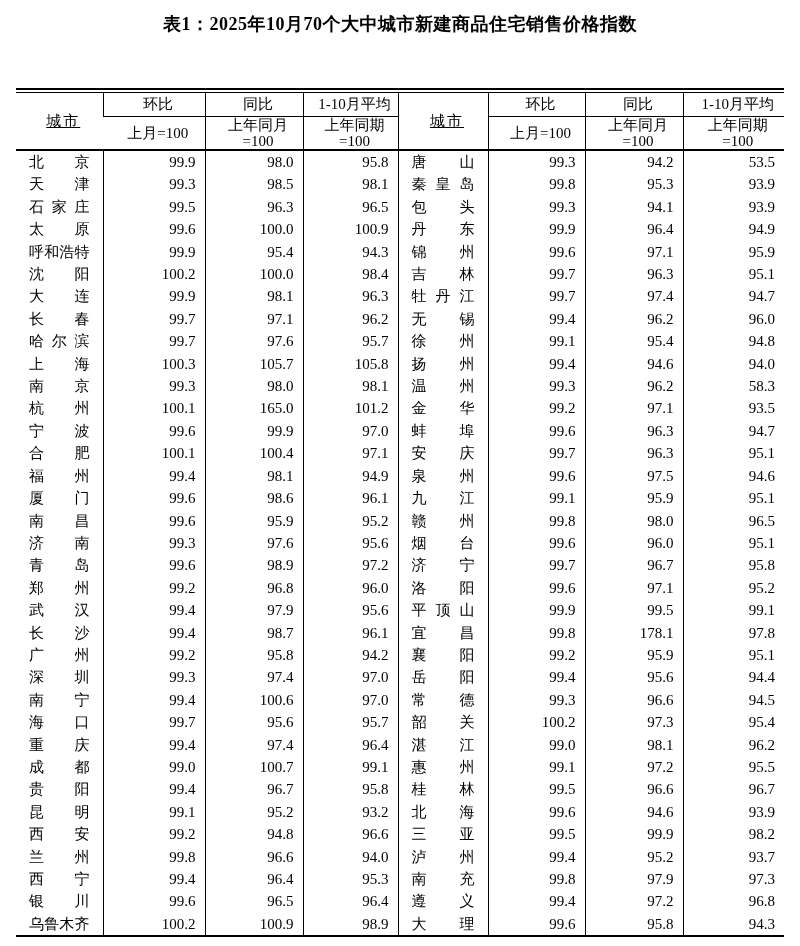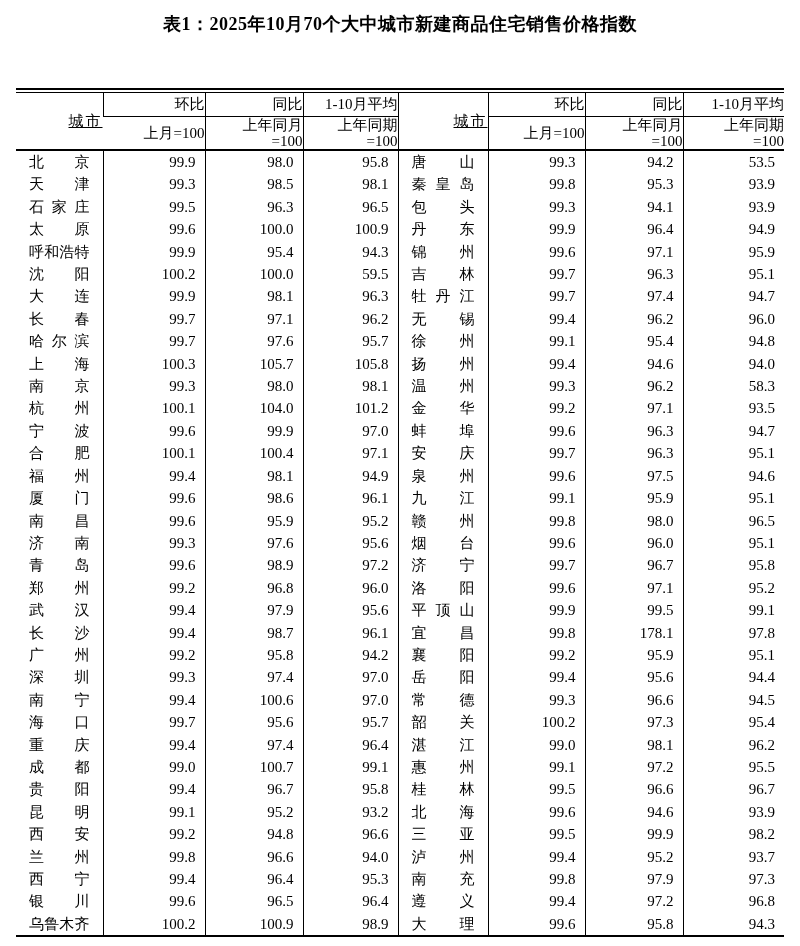--- a/index.html
+++ b/index.html
@@ -32,21 +32,21 @@
     border-collapse: collapse;
     table-layout: fixed;
     border-top: 1px solid #000;    
     border-bottom: 2px solid #000;
     font-size: 15px;
   }
 
   th, td { border-left: 1px solid #000; font-weight: normal; }
   th:first-child, td:first-child { border-left: none; }
 
-  thead th { text-align: right; vertical-align: middle; padding-left: 8px; }
+  thead th { text-align: center; vertical-align: middle; padding-left: 8px; }
   thead tr.hr1 th.grp { height: 24px; border-bottom: 1px solid #000; }
   thead tr.hr2 th.sub { height: 22px; line-height: 16px; }
   thead th.cityh { vertical-align: middle; letter-spacing: 2px; text-decoration: underline; }
   thead tr.hr2 th, thead th.cityh { border-bottom: 2px solid #000; }
 
   tbody td { height: 22.4px; line-height: 22.4px; white-space: nowrap; overflow: hidden; }
   tbody td.num { text-align: right; padding-right: 9px; }
 
   tbody td.city { padding: 0 13px 0 13px; }
   .city-name {
@@ -220,21 +220,21 @@
           </tr>
           <tr>
             <td class="city">
               <div class="city-name">
                 <span>沈</span>
                 <span>阳</span>
               </div>
             </td>
             <td class="num">100.2</td>
             <td class="num">100.0</td>
-            <td class="num">59.5</td>
+            <td class="num">98.4</td>
             <td class="city">
               <div class="city-name">
                 <span>吉</span>
                 <span>林</span>
               </div>
             </td>
             <td class="num">99.7</td>
             <td class="num">96.3</td>
             <td class="num">95.1</td>
           </tr>
@@ -341,21 +341,21 @@
             <td class="num">58.3</td>
           </tr>
           <tr>
             <td class="city">
               <div class="city-name">
                 <span>杭</span>
                 <span>州</span>
               </div>
             </td>
             <td class="num">100.1</td>
-            <td class="num">104.0</td>
+            <td class="num">165.0</td>
             <td class="num">101.2</td>
             <td class="city">
               <div class="city-name">
                 <span>金</span>
                 <span>华</span>
               </div>
             </td>
             <td class="num">99.2</td>
             <td class="num">97.1</td>
             <td class="num">93.5</td>

